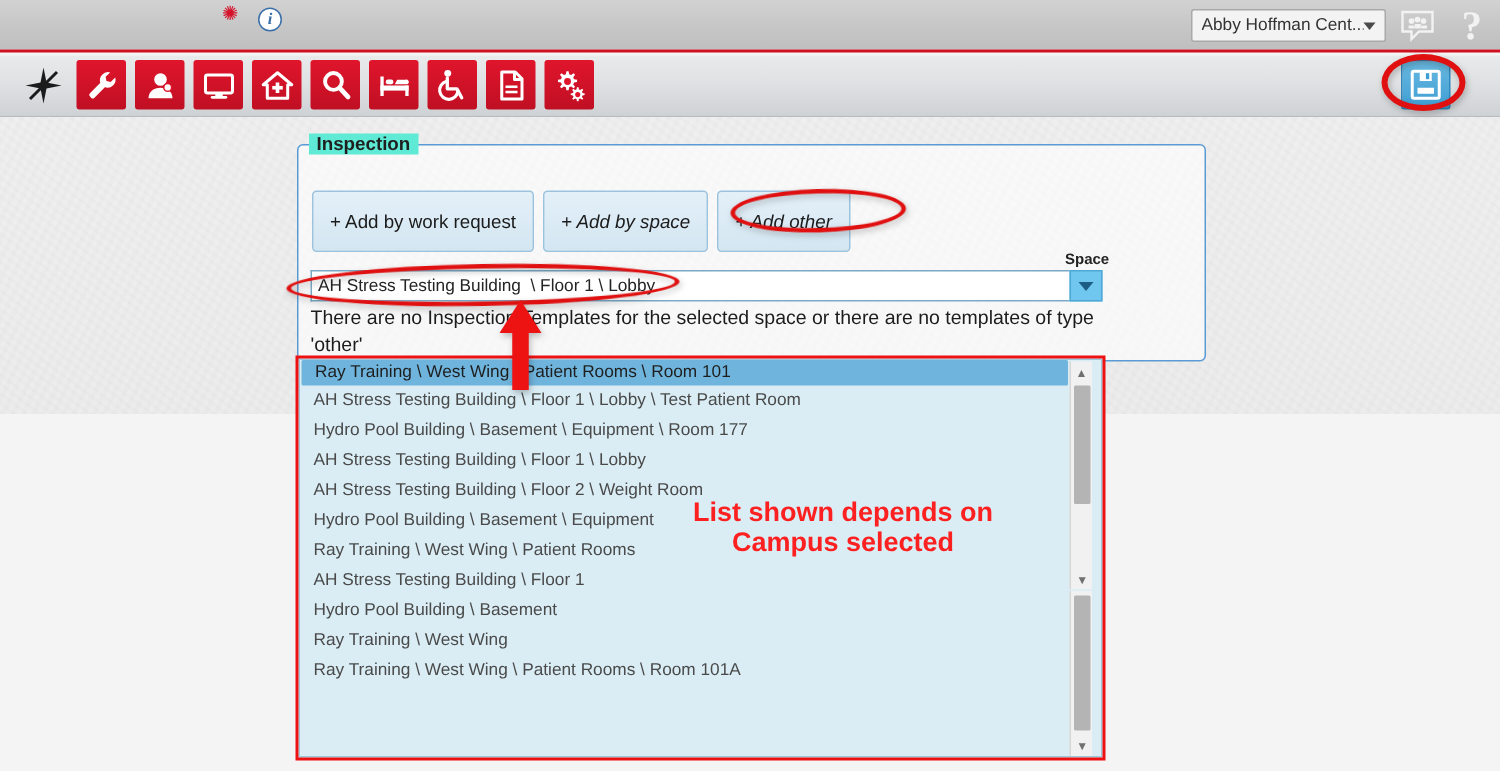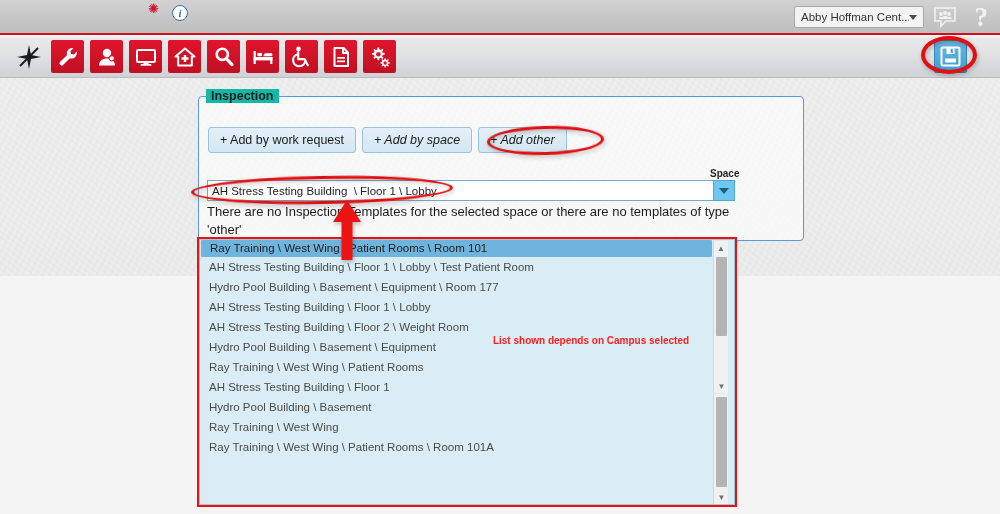--- a/index.html
+++ b/index.html
@@ -101,27 +101,27 @@
   }
 
   
   #inspection-panel {
     position:absolute; left:198px; top:96px; width:606px; height:145px;
     border:1px solid #5b9bd5; border-radius:4px;
     background:rgba(255,255,255,0.62);
   }
   #inspection-legend {
     position:absolute; left:206px; top:89px;
-    background:#14b8a6; padding:0 5px;
+    background:#5eead4; padding:0 5px;
     font-size:12.5px; font-weight:bold; color:#1f1f1f;
   }
 
   #btn-row { position:absolute; left:208px; top:127px; display:flex; gap:6px; }
   .add-btn {
-    height:26px; padding:0 11px; border:1px solid #9cc3de; border-radius:3px;
+    height:41px; padding:0 11px; border:1px solid #9cc3de; border-radius:3px;
     background:linear-gradient(#e4f0f8,#d3e6f2);
     font-size:12.5px; color:#1b1b1b; display:flex; align-items:center;
     white-space:nowrap;
   }
   .add-btn.italic { font-style:italic; }
 
   #space-label {
     position:absolute; left:710px; top:168px; font-size:10px; font-weight:bold; color:#242424;
   }
   #space-input-wrap {
@@ -178,22 +178,22 @@
     position:absolute; border:3.5px solid #e01010; border-radius:50%;
   }
   #oval-save   { left:921px; top:36px; width:56px; height:38px; border-width:4px; }
   #oval-addsp  { left:487px; top:126px; width:117px; height:29px; transform:rotate(-1.5deg); }
   #oval-input  { left:191px; top:176px; width:262px; height:28px; transform:rotate(-1deg); }
   #red-frame {
     position:absolute; left:197px; top:237px; width:540px; height:270px;
     border:2.5px solid #ee1111;
   }
   #anno-text {
-    position:absolute; left:466px; top:331px; width:250px; text-align:center;
-    color:#fd2020; font-size:10px; font-weight:bold; line-height:20px;
+    position:absolute; left:437px; top:331px; width:250px; text-align:center;
+    color:#fd2020; font-size:18px; font-weight:bold; line-height:20px;
   }
   #red-arrow { left:330px; top:200px; width:34px; height:60px; }
 
   .shadow-soft { filter:drop-shadow(1px 2px 2px rgba(0,0,0,0.25)); }
 </style>
 </head>
 <body>
 
 <div id="page-bg">
   <div id="bg-upper"></div>

